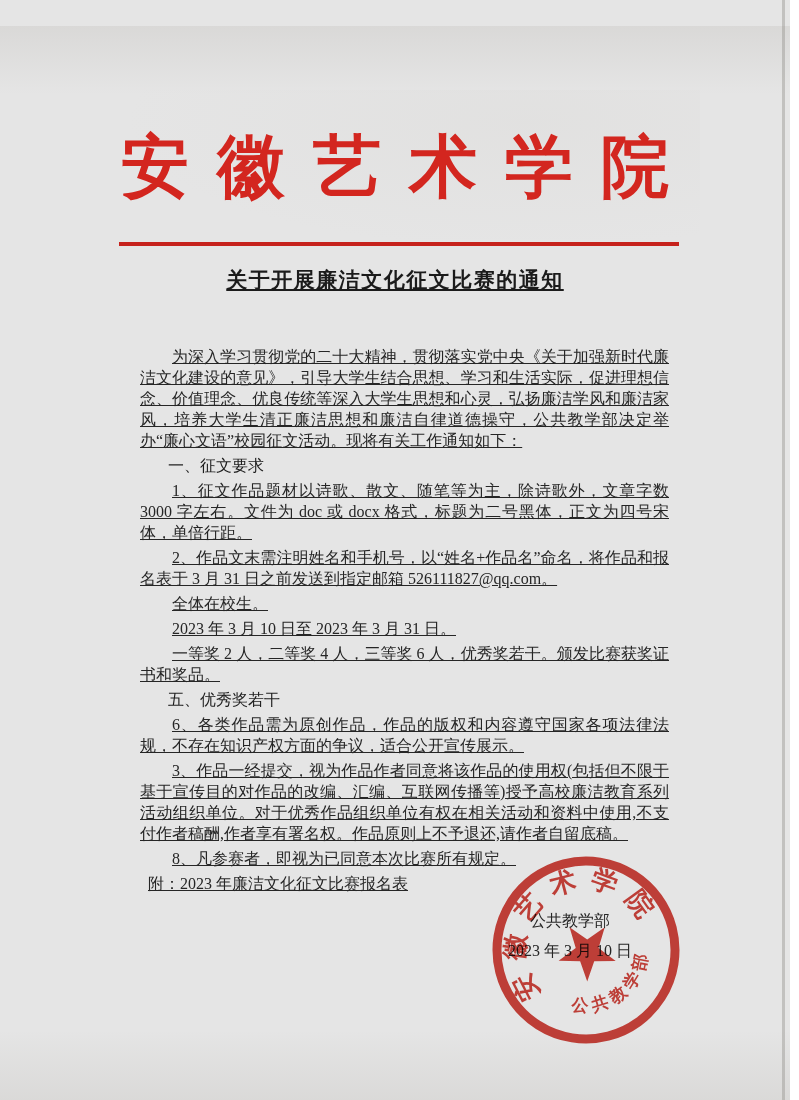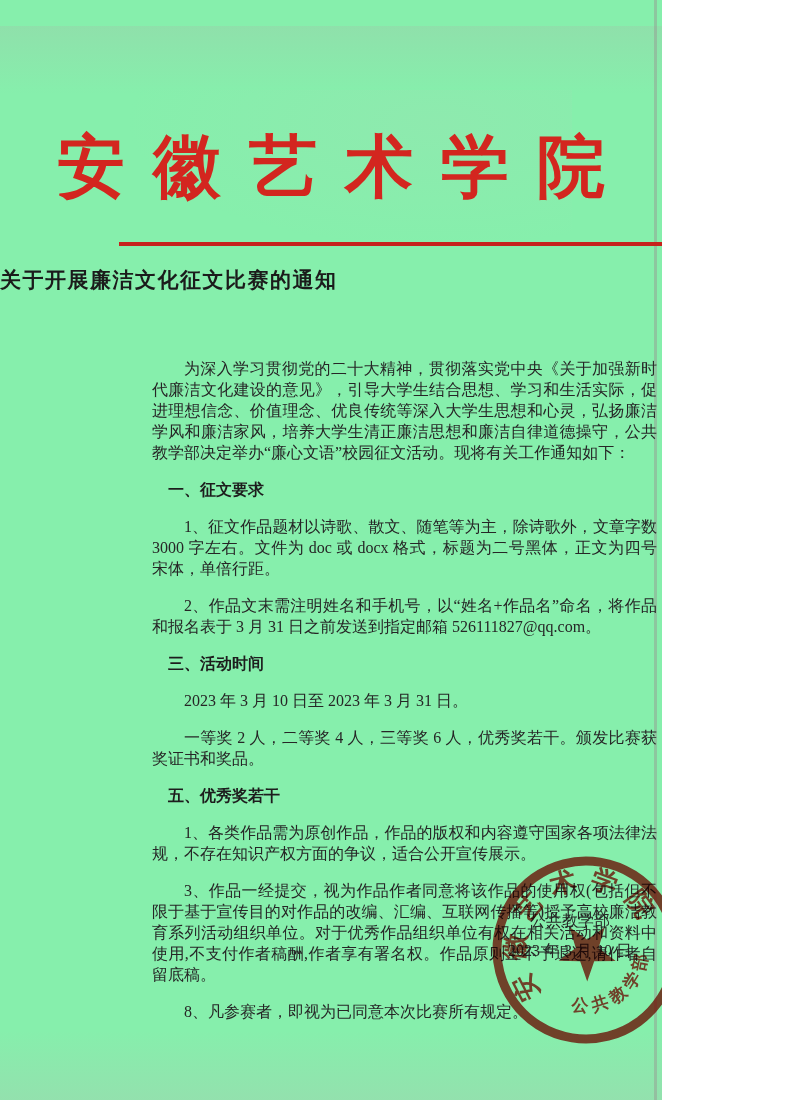--- a/index.html
+++ b/index.html
@@ -1,19 +1,19 @@
 <!DOCTYPE html>
 <html><head>
 <meta charset="utf-8">
 <style>
   html,body{margin:0;padding:0;background:#ffffff;}
   .page{
     position:relative;
-    width:662px;height:1100px;
-    background:#86efac;
+    width:790px;height:1100px;
+    background:#e5e5e5;
     overflow:hidden;
     font-family:"Liberation Serif", serif;
   }
   
   .scan-top{position:absolute;top:26px;left:0;right:0;height:80px;
     background:linear-gradient(180deg, rgba(176,172,166,0.22), rgba(176,172,166,0) 85%);}
   .scan-bottom{position:absolute;bottom:0;left:0;right:0;height:70px;
     background:linear-gradient(0deg, rgba(186,183,178,0.25), rgba(186,183,178,0));}
   .scan-edge-right{position:absolute;top:0;bottom:0;right:5px;width:3px;
     background:rgba(150,148,144,0.45);}
@@ -30,37 +30,38 @@
     letter-spacing:28px;
     text-indent:28px;
     white-space:nowrap;
   }
   .rule{
     position:absolute;top:242px;left:119px;width:560px;height:4px;
     background:#c6221c;
   }
   .doc-title{
     position:absolute;top:266px;left:0;width:100%;
-    text-align:left;
+    text-align:center;
     font-family:"Liberation Sans",sans-serif;
     font-weight:700;
     font-size:21px;
     letter-spacing:1.5px;
     color:#1b1b1b;
+    text-decoration:underline;
   }
   .content{
     position:absolute;top:342px;left:136px;width:537px;
     font-size:16px;line-height:21px;color:#262626;
     text-align:justify;
   }
-  .content p{margin:16px;text-indent:2em;}
+  .content p{margin:4px;text-indent:2em;text-decoration:underline;}
   .content h3{
     margin:0;font-size:16px;line-height:21px;text-indent:2em;
     font-family:"Liberation Sans",sans-serif;
-    font-weight:700;color:#1d1d1d;
+    font-weight:400;color:#1d1d1d;
   }
   .attachment{margin-top:20px;text-indent:0.5em !important;}
   .signature{
     position:absolute;top:906px;left:472px;width:196px;
     text-align:center;font-size:16px;line-height:30px;color:#262626;z-index:1;
   }
   .stamp{
     position:absolute;left:486px;top:850px;width:200px;height:200px;
     transform:rotate(-36deg);
     transform-origin:50% 50%;
@@ -90,31 +91,32 @@
 
   <div class="doc-title">关于开展廉洁文化征文比赛的通知</div>
 
   <div class="content">
     <p>为深入学习贯彻党的二十大精神，贯彻落实党中央《关于加强新时代廉洁文化建设的意见》，引导大学生结合思想、学习和生活实际，促进理想信念、价值理念、优良传统等深入大学生思想和心灵，弘扬廉洁学风和廉洁家风，培养大学生清正廉洁思想和廉洁自律道德操守，公共教学部决定举办“廉心文语”校园征文活动。现将有关工作通知如下：</p>
 
     <h3>一、征文要求</h3>
     <p>1、征文作品题材以诗歌、散文、随笔等为主，除诗歌外，文章字数 3000 字左右。文件为 doc 或 docx 格式，标题为二号黑体，正文为四号宋体，单倍行距。</p>
     <p>2、作品文末需注明姓名和手机号，以“姓名+作品名”命名，将作品和报名表于 3 月 31 日之前发送到指定邮箱 526111827@qq.com。</p>
 
+    <p>全体在校生。</p>
 
-    <h3>三、活动时间</h3>
     <p>2023 年 3 月 10 日至 2023 年 3 月 31 日。</p>
 
     <p>一等奖 2 人，二等奖 4 人，三等奖 6 人，优秀奖若干。颁发比赛获奖证书和奖品。</p>
 
     <h3>五、优秀奖若干</h3>
-    <p>1、各类作品需为原创作品，作品的版权和内容遵守国家各项法律法规，不存在知识产权方面的争议，适合公开宣传展示。</p>
+    <p>6、各类作品需为原创作品，作品的版权和内容遵守国家各项法律法规，不存在知识产权方面的争议，适合公开宣传展示。</p>
     <p>3、作品一经提交，视为作品作者同意将该作品的使用权(包括但不限于基于宣传目的对作品的改编、汇编、互联网传播等)授予高校廉洁教育系列活动组织单位。对于优秀作品组织单位有权在相关活动和资料中使用,不支付作者稿酬,作者享有署名权。作品原则上不予退还,请作者自留底稿。</p>
     <p>8、凡参赛者，即视为已同意本次比赛所有规定。</p>
 
+    <p class="attachment">附：2023 年廉洁文化征文比赛报名表</p>
   </div>
 
   <div class="signature">
     <div>公共教学部</div>
     <div>2023 年 3 月 10 日</div>
   </div>
 
   <svg class="stamp" viewBox="0 0 200 200" xmlns="http://www.w3.org/2000/svg">
     <circle cx="100" cy="100" r="89" fill="none" stroke="#cf352c" stroke-width="9"></circle>
     <polygon points="100,72 92.9,92.3 71.5,92.7 88.6,105.7 82.4,126.3 100,114 117.6,126.3 111.4,105.7 128.5,92.7 107.1,92.3" fill="#cf352c"></polygon>

